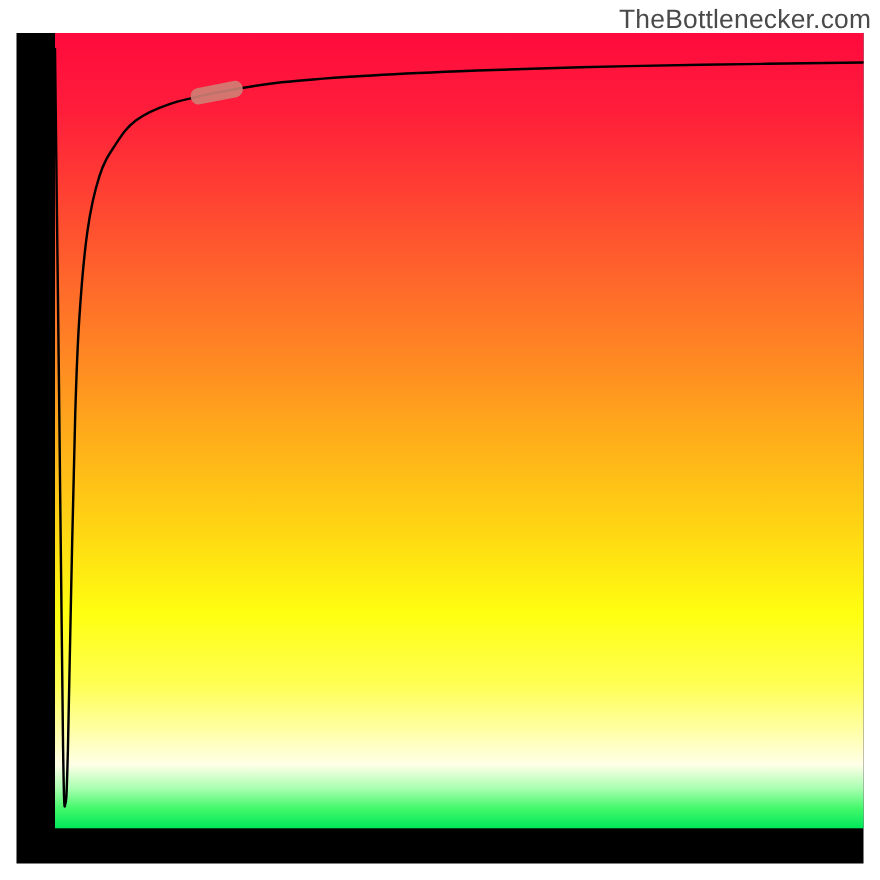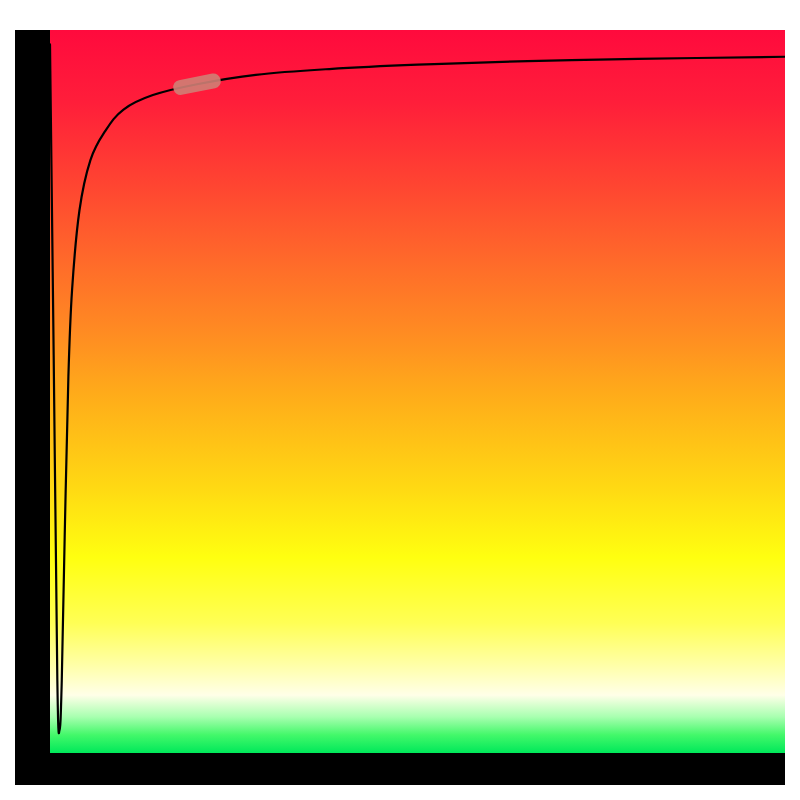--- a/index.html
+++ b/index.html
@@ -65,20 +65,21 @@
   }
   .marker {
     fill: #cf8076;
     opacity: 0.9;
   }
 </style>
 </head>
 <body>
 
 <div class="stage">
+  <div class="attribution">TheBottlenecker.com</div>
 
   <div class="plot-frame">
     <div class="plot-area">
       <svg class="curve" viewBox="0 0 735 723" preserveAspectRatio="none">
         <path d="M 0.00 14.46 C 0.66 70.42, 2.35 210.83, 3.68 325.35 C 5.00 439.87, 6.29 583.03, 7.35 650.70 C 8.41 718.37, 8.76 701.31, 9.56 701.31 C 10.35 701.31, 10.83 685.84, 11.76 650.70 C 12.69 615.56, 13.51 560.76, 14.70 506.10 C 15.89 451.44, 17.05 391.29, 18.38 347.04 C 19.70 302.79, 20.07 290.21, 22.05 260.28 C 24.03 230.35, 26.09 204.18, 29.40 180.75 C 32.71 157.32, 35.79 144.46, 40.42 130.14 C 45.06 115.82, 49.17 110.33, 55.13 101.22 C 61.08 92.11, 64.90 86.04, 73.50 79.53 C 82.10 73.02, 89.67 69.62, 102.90 65.07 C 116.13 60.52, 128.48 57.87, 147.00 54.23 C 165.52 50.58, 181.99 47.56, 205.80 44.83 C 229.61 42.09, 250.19 40.86, 279.30 39.04 C 308.41 37.22, 331.78 36.14, 367.50 34.70 C 403.22 33.27, 438.06 32.13, 477.75 31.09 C 517.44 30.05, 541.70 29.70, 588.00 28.92 C 634.30 28.14, 708.54 27.14, 735.00 26.75"></path>
         <rect class="marker" x="123.00" y="46.73" width="48" height="15" rx="7" ry="7" transform="rotate(-11.13 147.00 54.23)" fill="#cf8076"></rect>
       </svg>
     </div>
   </div>
 </div>

